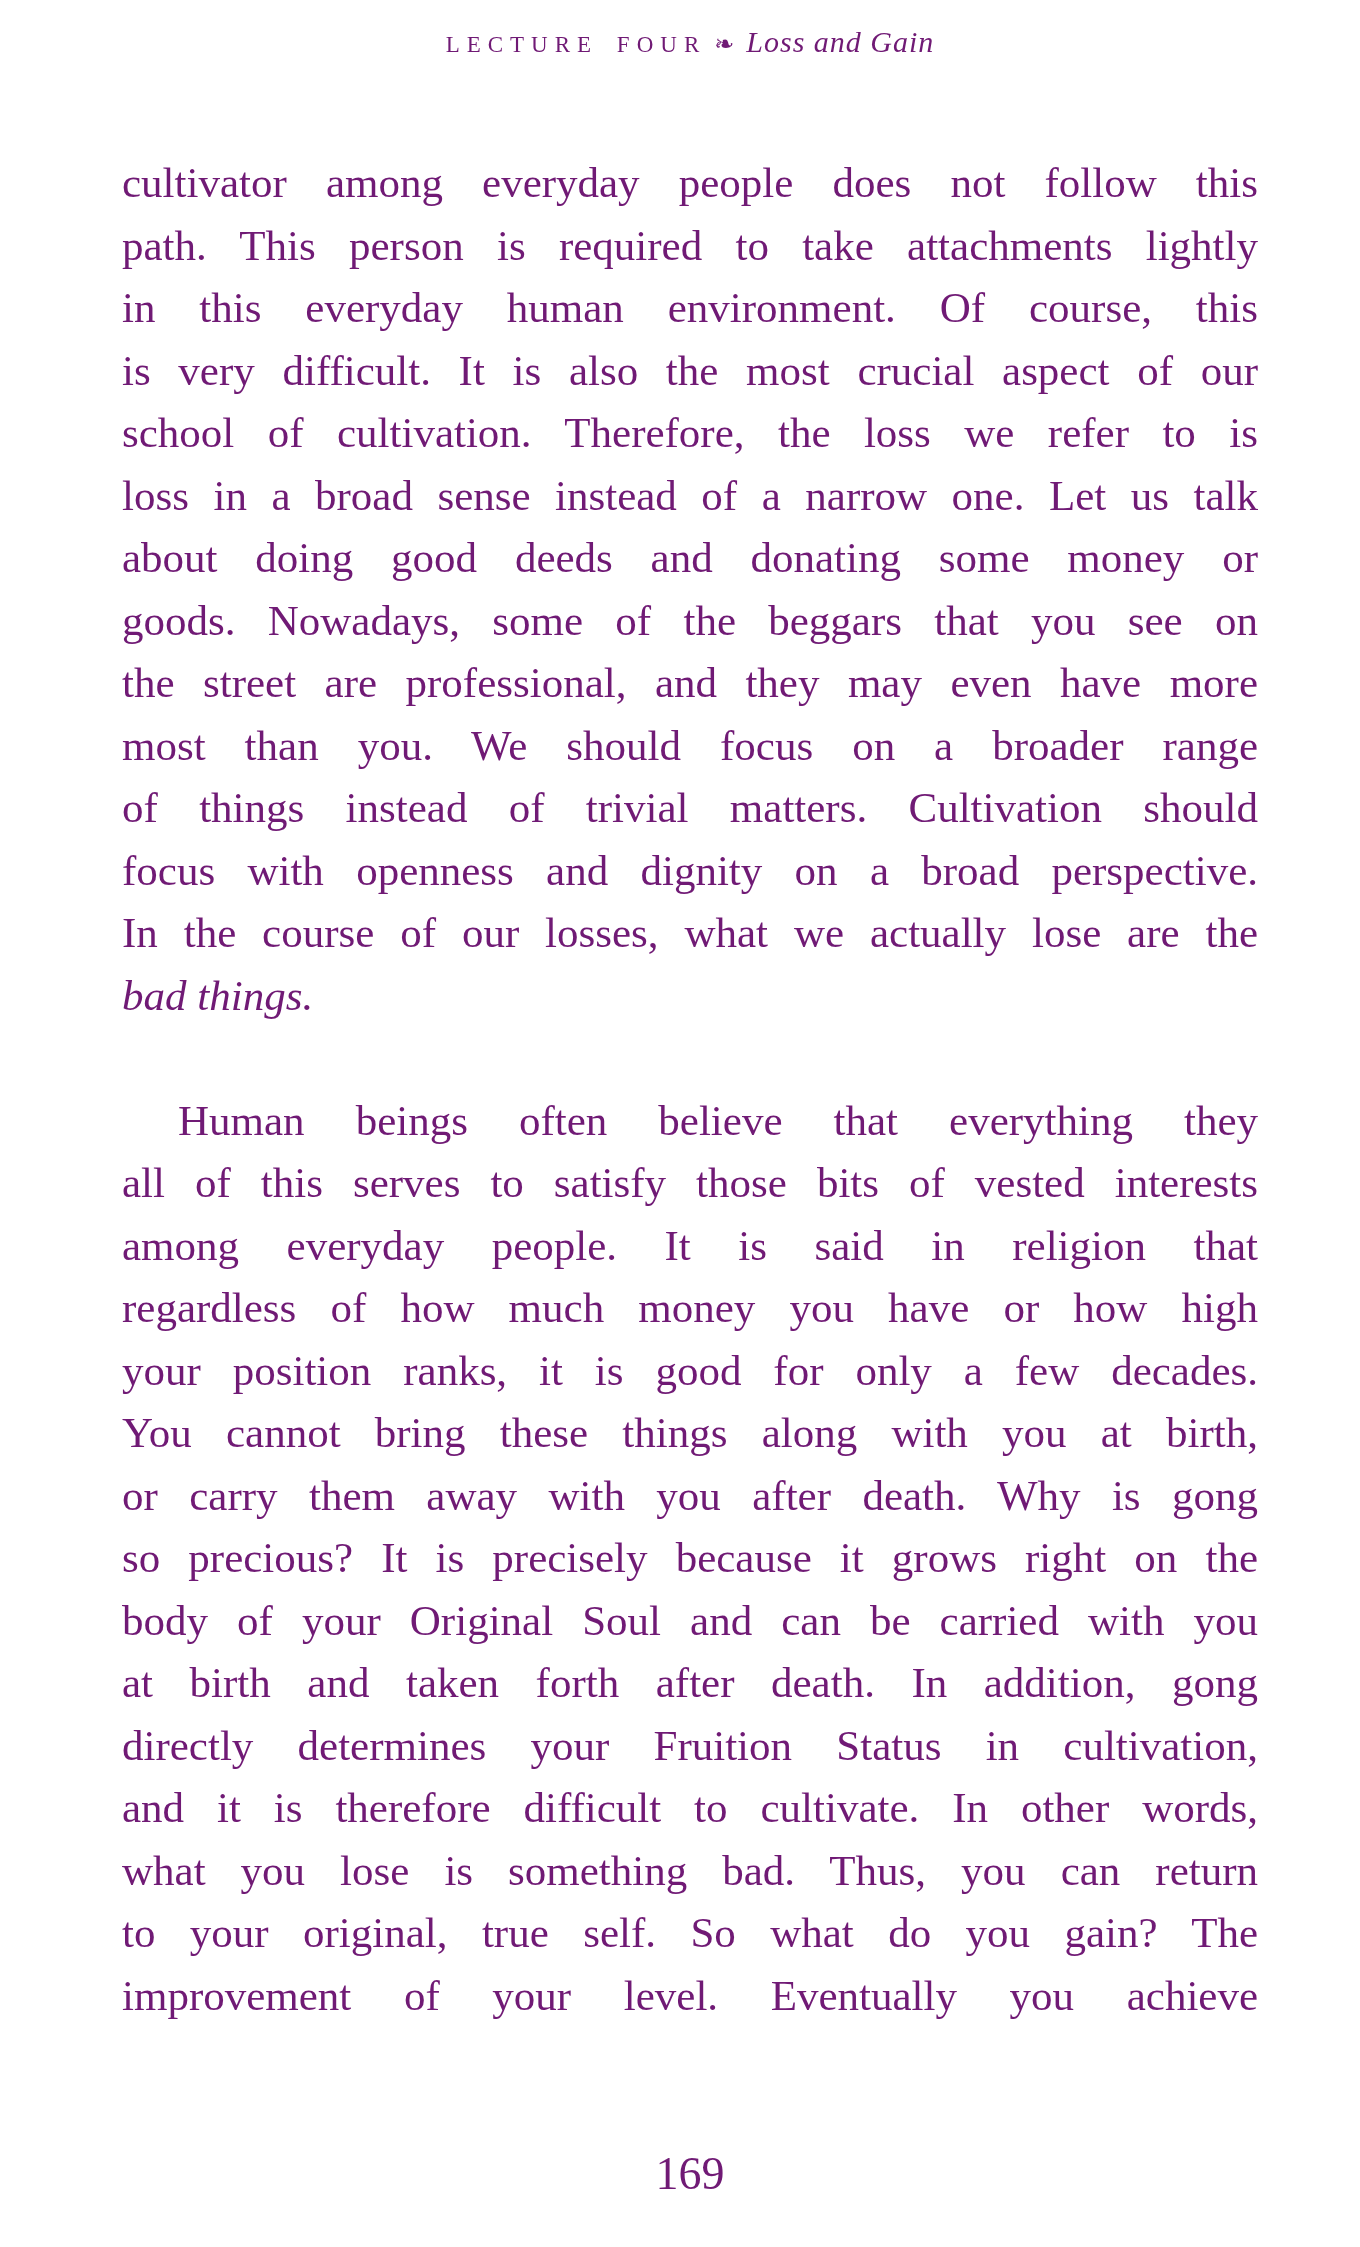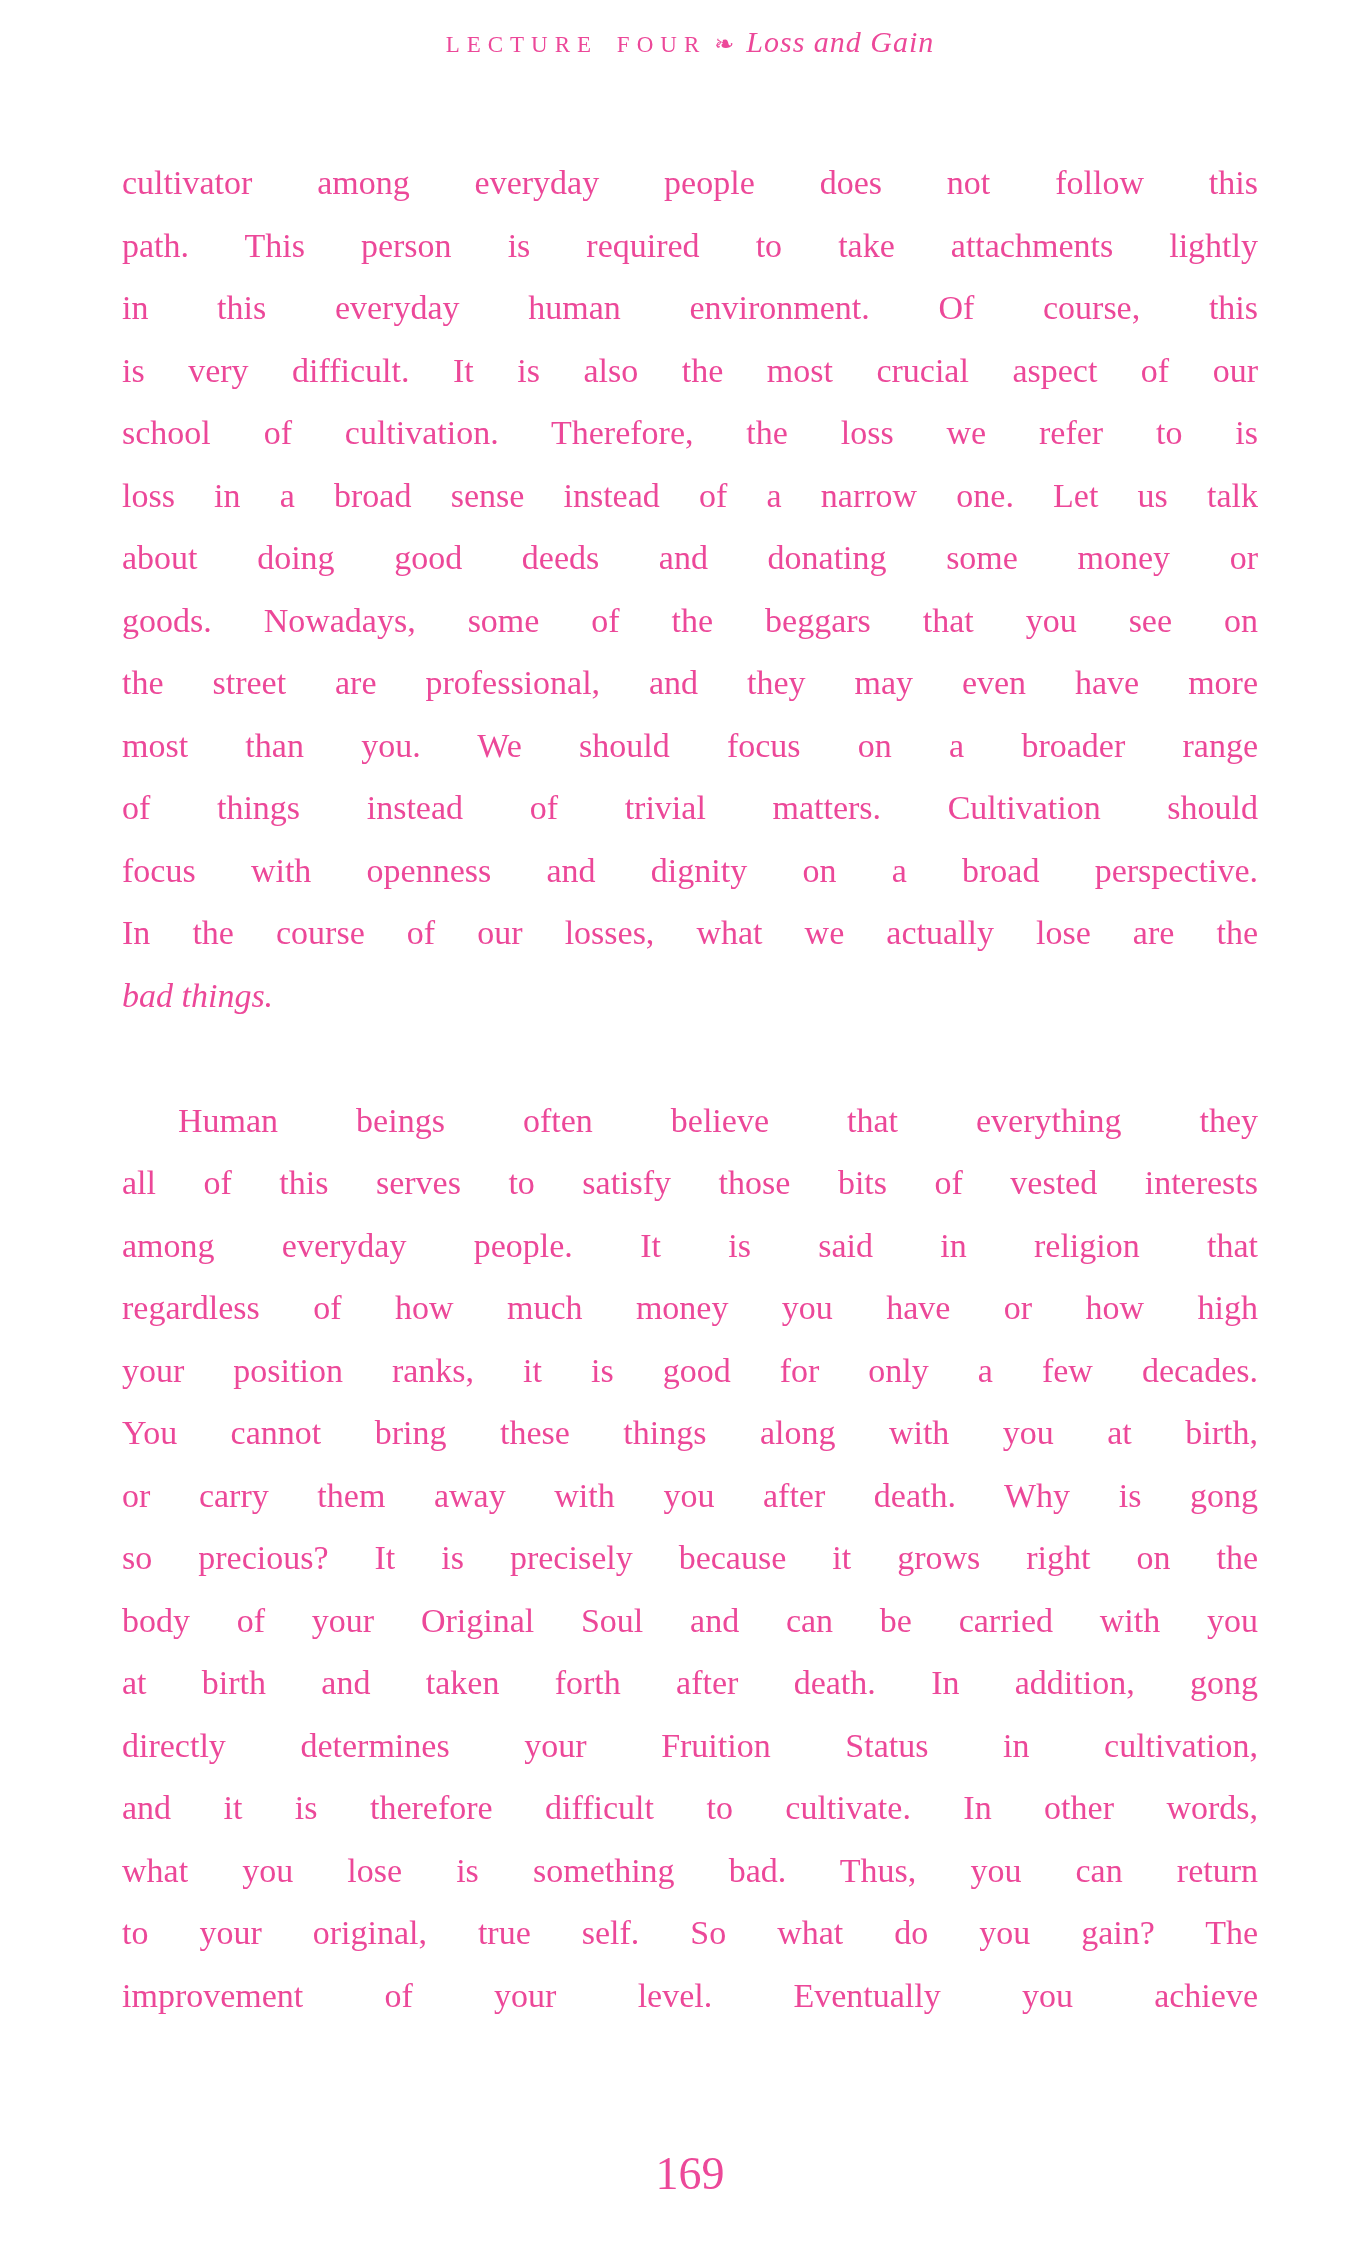--- a/index.html
+++ b/index.html
@@ -1,21 +1,21 @@
 <!DOCTYPE html>
 <html><head>
 <meta charset="utf-8">
 <style>
   html,body{margin:0;padding:0;}
   .page{
     position:relative;
     width:1360px;
     height:2247px;
     background:#ffffff;
-    color:#ec4899;
+    color:#701a75;
     font-family:"Liberation Serif", serif;
     overflow:hidden;
   }
   .running-header{
     position:absolute;
     top:22px;
     left:122px;
     width:1136px;
     text-align:center;
     white-space:nowrap;
@@ -34,21 +34,21 @@
   .chapter-title{
     font-style:italic;
     font-size:30px;
     letter-spacing:1px;
   }
   .body-text{
     position:absolute;
     top:152px;
     left:122px;
     width:1136px;
-    font-size:34px;
+    font-size:43px;
     line-height:62.5px;
   }
   .paragraph + .paragraph{ margin-top:62.5px; }
   .line{
     text-align:justify;
     text-align-last:justify;
     height:62.5px;
   }
   .line.last{ text-align-last:left;font-style:italic; }
   .line.indent{ text-indent:56px; }

